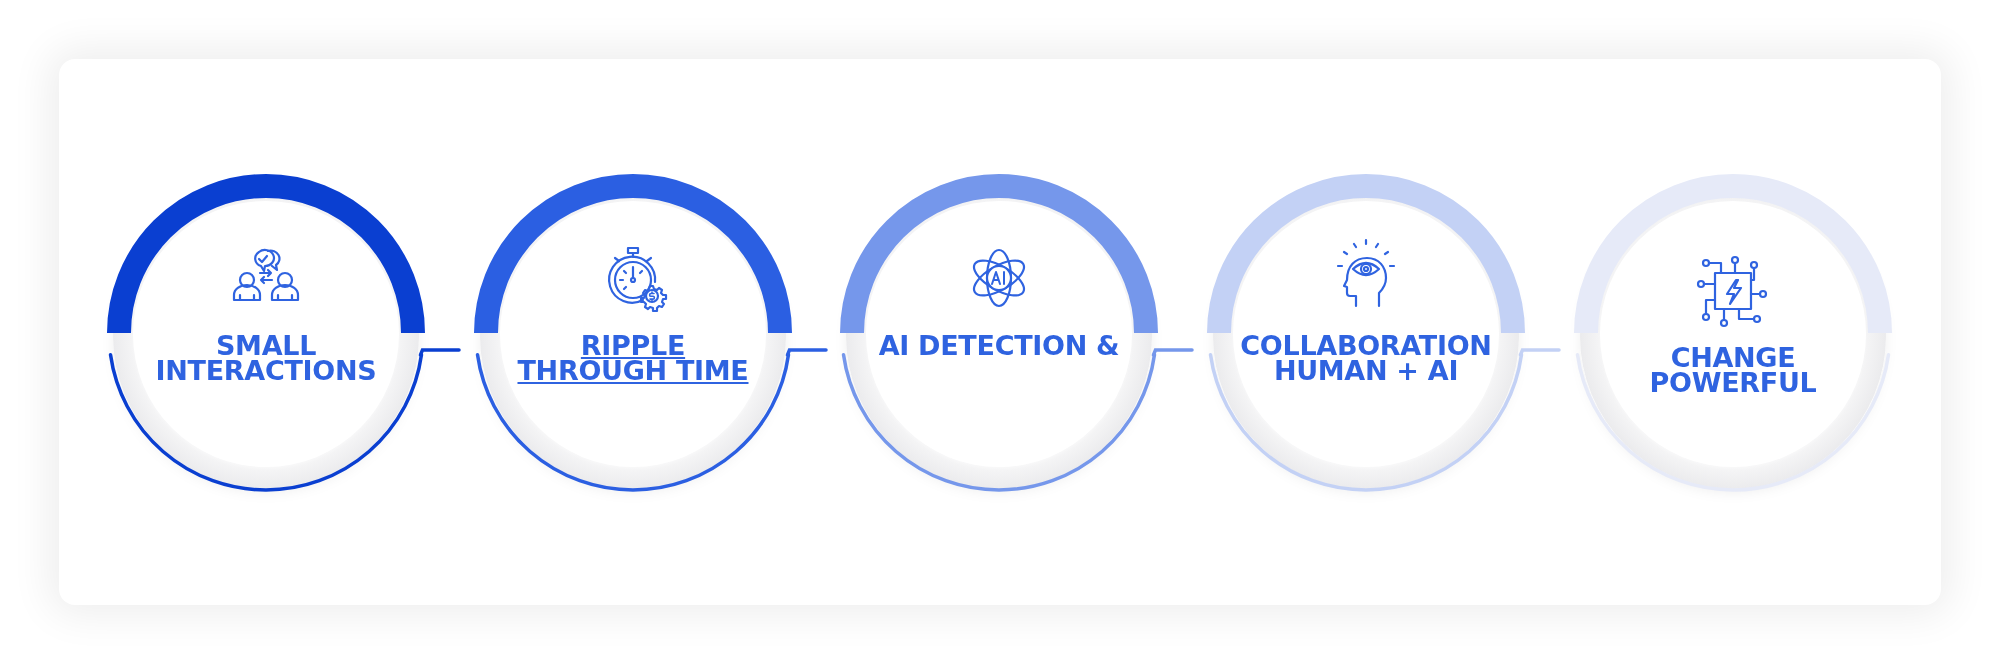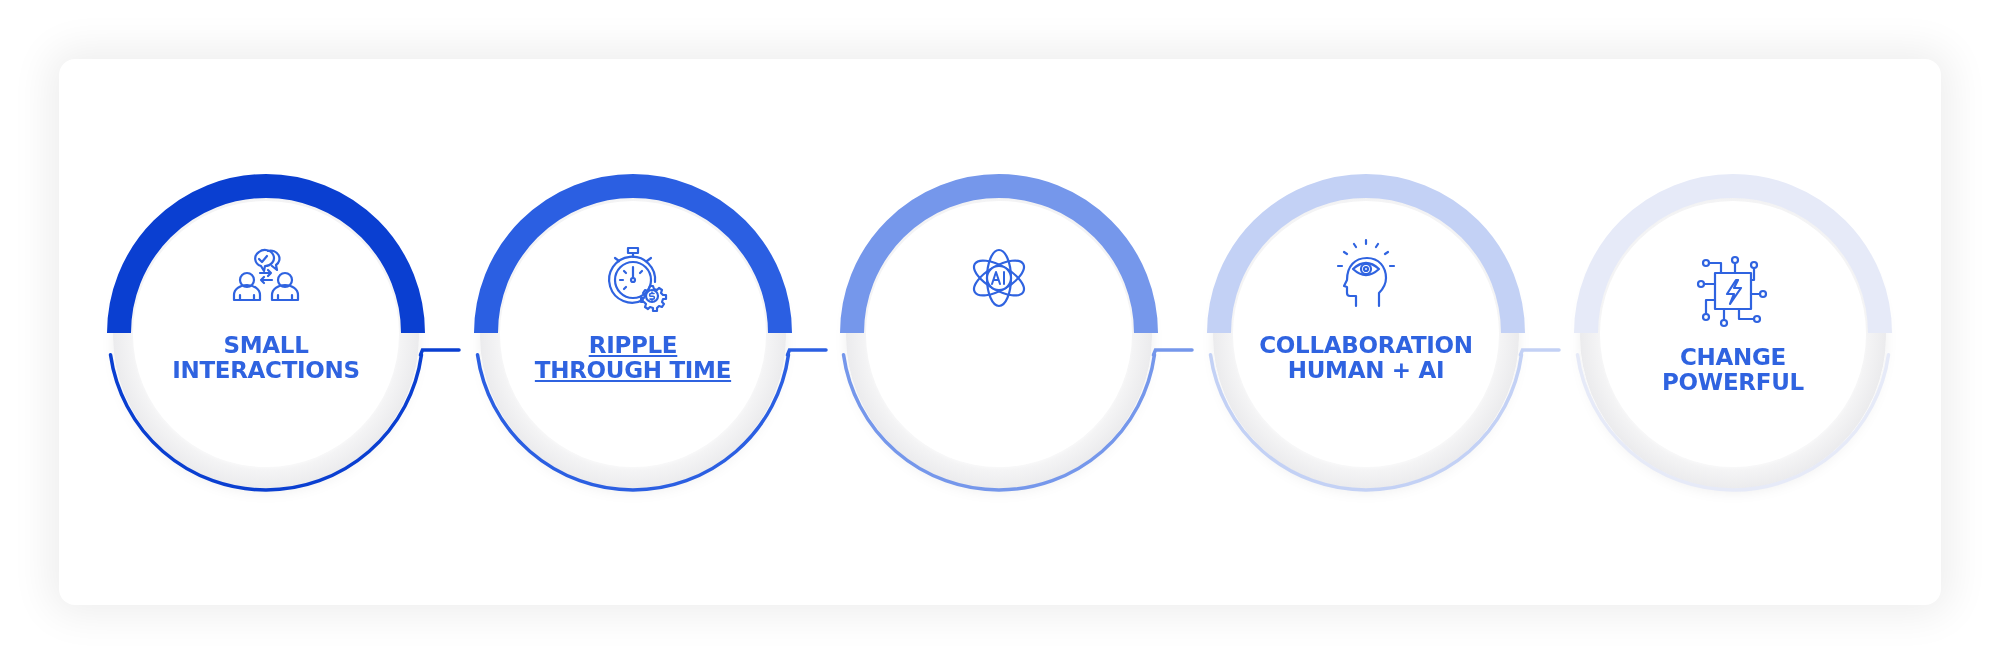--- a/index.html
+++ b/index.html
@@ -21,21 +21,21 @@
     .stage {
       position: absolute; left: 0; top: 0;
       width: 2000px; height: 665px;
     }
     .step-label {
       position: absolute;
       width: 260px;
       text-align: center;
       color: #2f63e0;
       font-weight: bold;
-      font-size: 23px;
+      font-size: 27px;
       line-height: 25px;
       letter-spacing: -0.3px;
       text-transform: uppercase;
     }
     .step-label span { display: block; }
     .icon-wrap {
       position: absolute;
       width: 80px; height: 80px;
     }
     .icon-wrap svg { width: 80px; height: 80px; overflow: visible; }
@@ -143,20 +143,21 @@
     <svg viewBox="0 0 80 80" fill="none" stroke="#2f63e0" stroke-width="2.2" stroke-linecap="round" stroke-linejoin="round">
       <ellipse cx="40" cy="38" rx="28" ry="12" transform="rotate(30 40 38)"></ellipse>
       <ellipse cx="40" cy="38" rx="28" ry="12" transform="rotate(-30 40 38)"></ellipse>
       <ellipse cx="40" cy="38" rx="12" ry="28" transform="rotate(0 40 38)"></ellipse>
       <circle cx="40" cy="38" r="12" fill="#ffffff"></circle>
       <path d="M33 44 l4 -12 l4 12 M34.5 40 h5" stroke-width="2"></path>
       <path d="M45 32 v12" stroke-width="2"></path>
     </svg>
   </div>
   <div class="step-label" style="left:869px; top:333px;">
+    <span>AI DETECTION &amp;</span>
   </div>
 </div>
 
 <div id="step-4">
   <div class="icon-wrap" style="left:1326px; top:236px;">
     <svg viewBox="0 0 80 80" fill="none" stroke="#2f63e0" stroke-width="2.2" stroke-linecap="round" stroke-linejoin="round">
       <path d="M40 4 v4 M28 8 l2 3 M52 8 l-2 3 M18 16 l3 2 M62 16 l-3 2 M12 30 h4 M64 30 h4"></path>
       <path d="M30 70 v-10 h-6 a3 3 0 0 1 -3 -3 v-6 l-3 -1 3 -6 c0 -14 8 -22 20 -22 c12 0 19 9 19 20 c0 8 -4 12 -7 15 v13"></path>
       <path d="M27 33 q13 -12 26 0 q-13 12 -26 0z"></path>
       <circle cx="40" cy="33" r="5"></circle>

